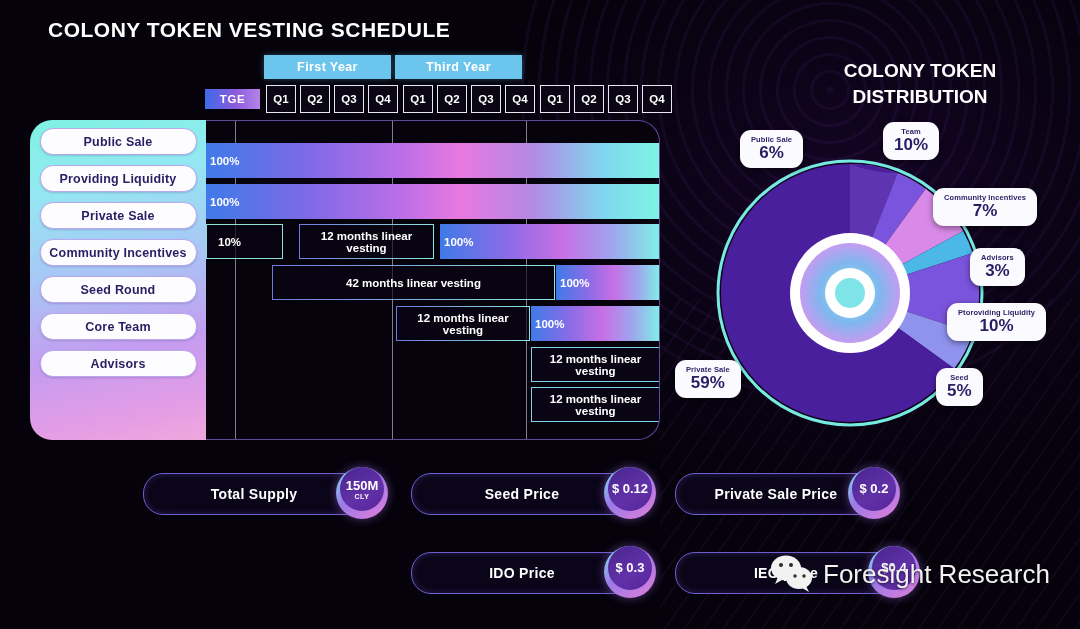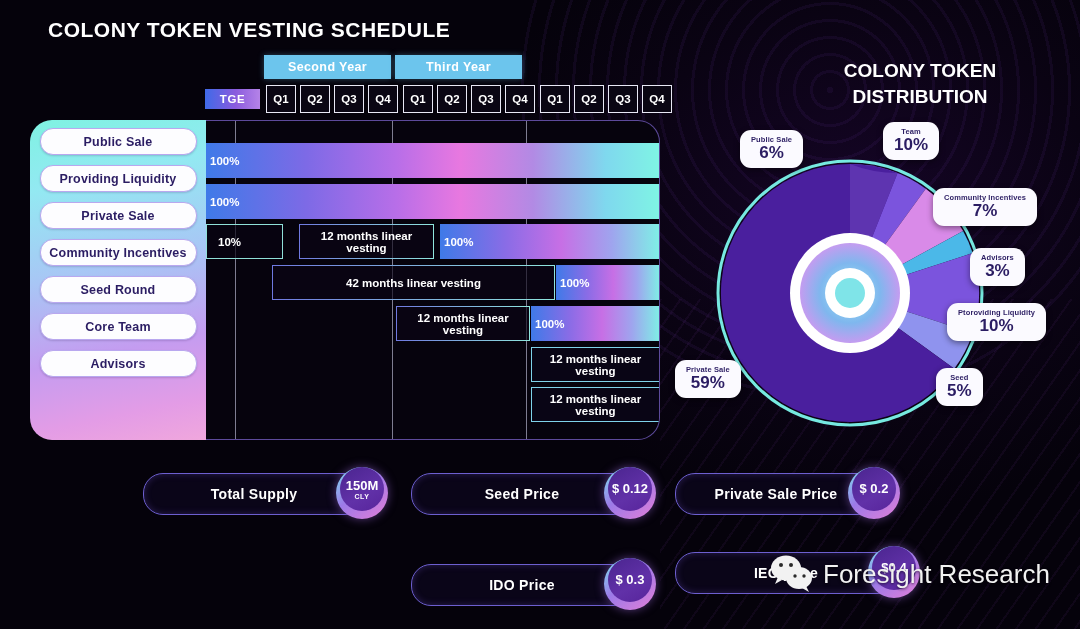--- a/index.html
+++ b/index.html
@@ -156,21 +156,21 @@
 </style>
 </head>
 <body>
 
 <div class="bg-arcs"></div>
 <div class="bg-diag"></div>
 
 <div class="title">COLONY TOKEN VESTING SCHEDULE</div>
 
 <div class="years">
-  <div class="year-cell">Second Year</div>
+  <div class="year-cell">First Year</div>
   <div class="year-cell">Third Year</div>
 </div>
 
 <div class="qrow">
   <div class="tge">TGE</div>
   <div class="qgroup">
     <div class="q">Q1</div>
     <div class="q">Q2</div>
     <div class="q">Q3</div>
     <div class="q">Q4</div>
@@ -336,21 +336,21 @@
 
 <div class="stat" style="left:675px;top:473px;width:245px;">
   <div class="barpill" style="width:200px;">Private Sale Price</div>
   <div class="circ" style="left:173px;">
     <div class="inner">
         <span class="v">$ 0.2</span>
       </div>
   </div>
 </div>
 
-<div class="stat" style="left:411px;top:564px;width:245px;">
+<div class="stat" style="left:411px;top:552px;width:245px;">
   <div class="barpill" style="width:220px;">IDO Price</div>
   <div class="circ" style="left:193px;">
     <div class="inner">
         <span class="v">$ 0.3</span>
       </div>
   </div>
 </div>
 
 <div class="stat" style="left:675px;top:552px;width:245px;">
   <div class="barpill" style="width:220px;">IEO price</div>

